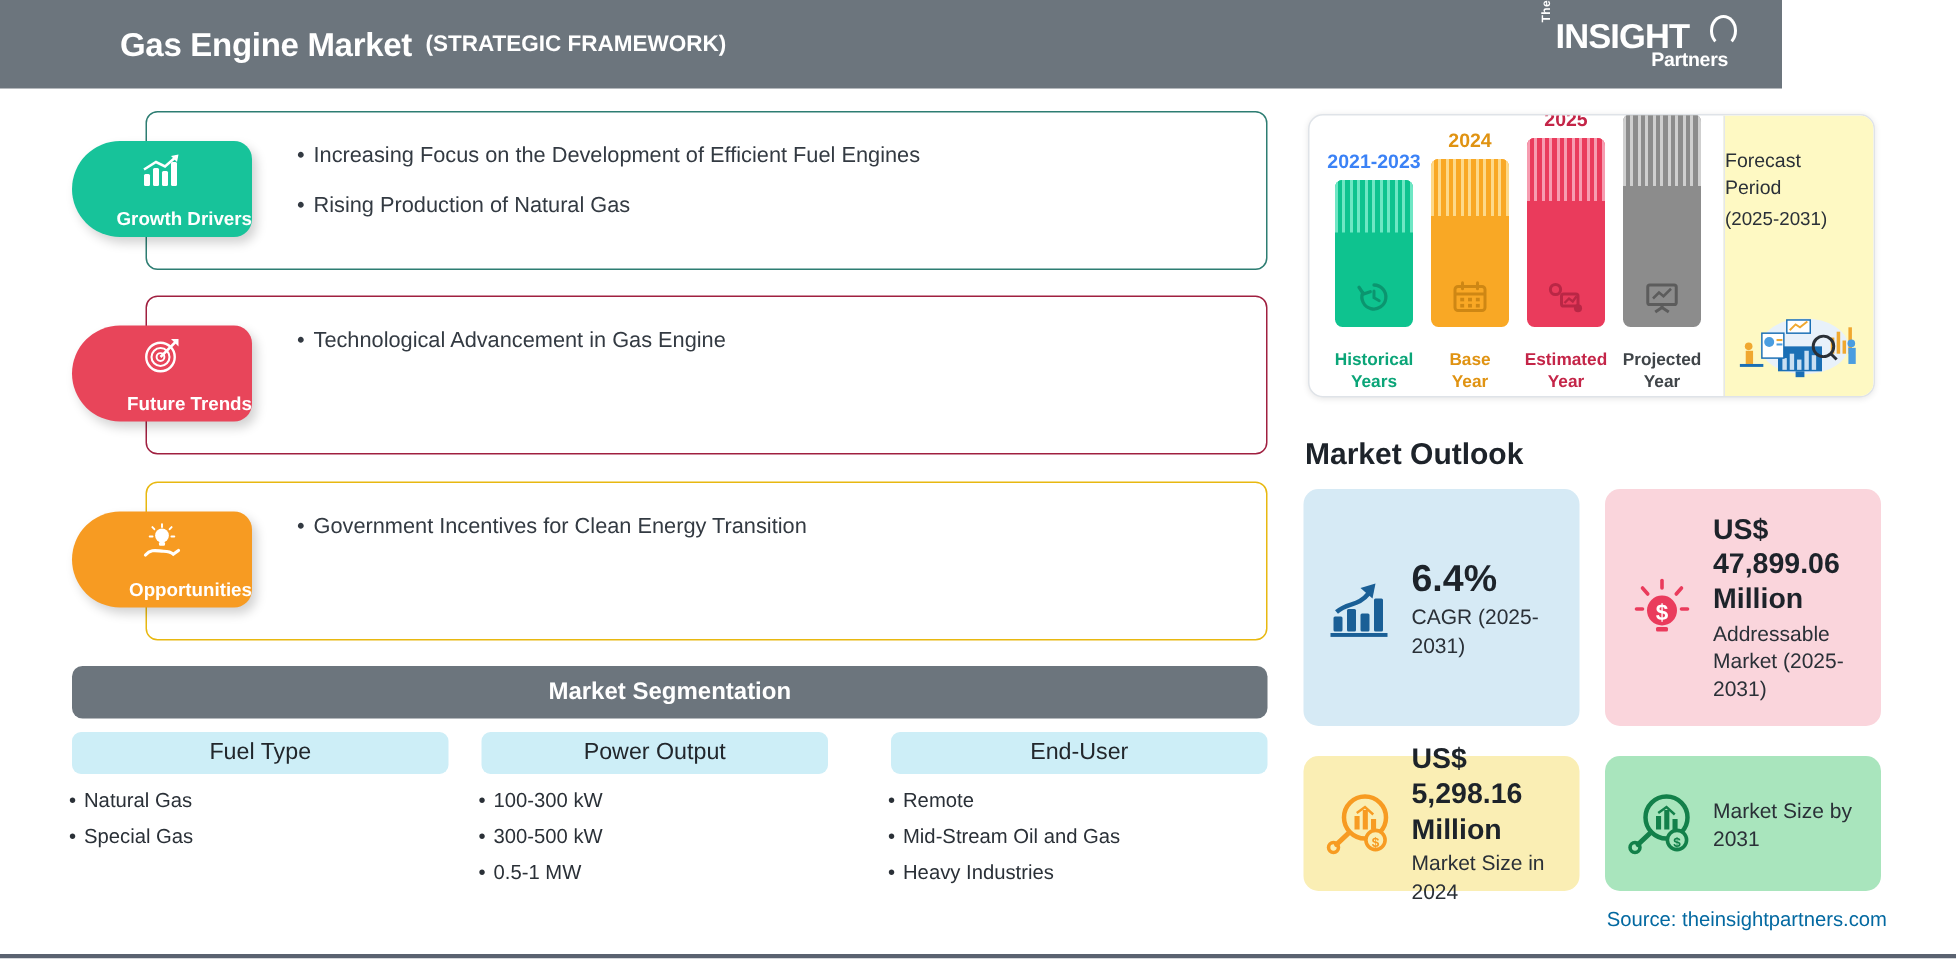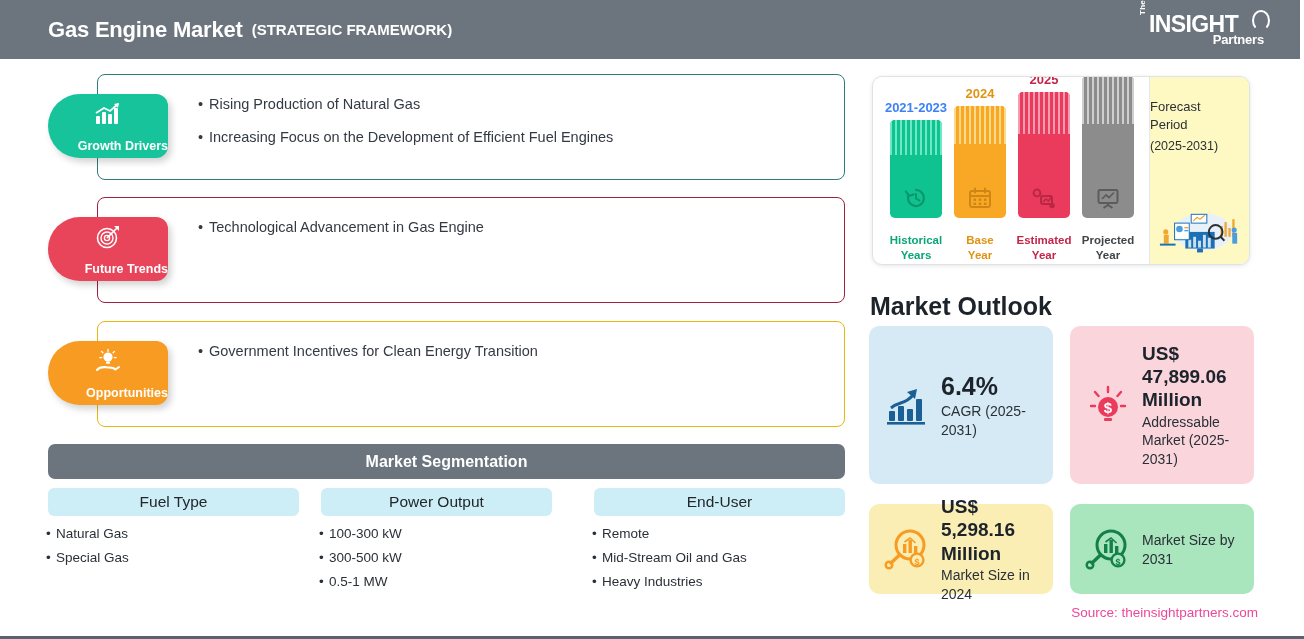--- a/index.html
+++ b/index.html
@@ -12,23 +12,23 @@
   #page {
     position: relative;
     width: 1304px; height: 639px;
     background: #ffffff;
     border-bottom: 3px solid #5a6270;
   }
 
   
   .header {
     position: absolute; left: 0; top: 0;
-    width: 1300px; height: 59px;
+    width: 1188px; height: 59px;
     background: #6c757d;
-    display: flex; align-items: center;
+    display: flex; align-items: center; padding-left: 32px;
   }
   .header-title {
     margin-left: 48px;
     color: #ffffff;
     font-size: 22px; font-weight: bold;
     letter-spacing: -0.2px;
   }
   .header-sub {
     margin-left: 9px;
     color: #ffffff;
@@ -174,62 +174,62 @@
   .forecast-panel .fp-t {
     margin-top: 22px; font-size: 13px; color: #2a3037; line-height: 1.3;
   }
   .forecast-panel .fp-y {
     margin-top: 5px; font-size: 12.5px; color: #2a3037;
   }
 
   
   .outlook-title {
     position: absolute; left: 870px; top: 292px;
-    font-size: 25px; font-weight: bold; color: #1d232a;
+    font-size: 20px; font-weight: bold; color: #1d232a;
   }
   .ocard {
     position: absolute; border-radius: 10px;
     display: flex; align-items: center;
   }
   .ocard-icon {
     flex: 0 0 auto; margin-left: 14px; margin-right: 10px;
     width: 48px; height: 48px;
   }
   .ocard-text { flex: 1 1 auto; padding-right: 18px; }
   .ocard-big {
     font-size: 19px; font-weight: bold; color: #1d232a; line-height: 1.23;
   }
   .ocard-small {
     font-size: 14px; color: #2a3037; line-height: 1.33; margin-top: 1px;
   }
   .source {
     position: absolute; right: 46px; top: 605px;
-    font-size: 13.5px; color: #ec4899;
+    font-size: 13.5px; color: #0369a1;
   }
 </style>
 </head>
 <body>
 
 <div id="page">
 
   <div class="header">
     <span class="header-title">Gas Engine Market</span>
     <span class="header-sub">(STRATEGIC FRAMEWORK)</span>
     <div class="logo">
       <span class="logo-the">The</span>
       <span class="logo-insight">INSIGHT</span>
       <span class="logo-partners">Partners</span>
       <span class="logo-swoosh"></span>
     </div>
   </div>
 
   <div class="kcard" style="left:97px; top:74px; width:748px; height:106px; border:1.3px solid #2d7d72;">
     <div class="bullets">
+      <div class="bullet">Increasing Focus on the Development of Efficient Fuel Engines</div>
       <div class="bullet">Rising Production of Natural Gas</div>
-      <div class="bullet">Increasing Focus on the Development of Efficient Fuel Engines</div>
     </div>
   </div>
   <div class="badge" style="left:48px; top:94px; background:#17c39a;">
     <span class="badge-icon">
       <svg viewBox="0 0 30 26" width="30" height="26">
         <rect x="3" y="15" width="4" height="8" fill="#fff" rx="1"></rect>
         <rect x="9" y="11" width="4" height="12" fill="#fff" rx="1"></rect>
         <rect x="15" y="13" width="4" height="10" fill="#fff" rx="1"></rect>
         <rect x="21" y="7" width="4" height="16" fill="#fff" rx="1"></rect>
         <path d="M3 12 L11 7 L17 10 L25 3" stroke="#fff" stroke-width="1.7" fill="none"></path>

